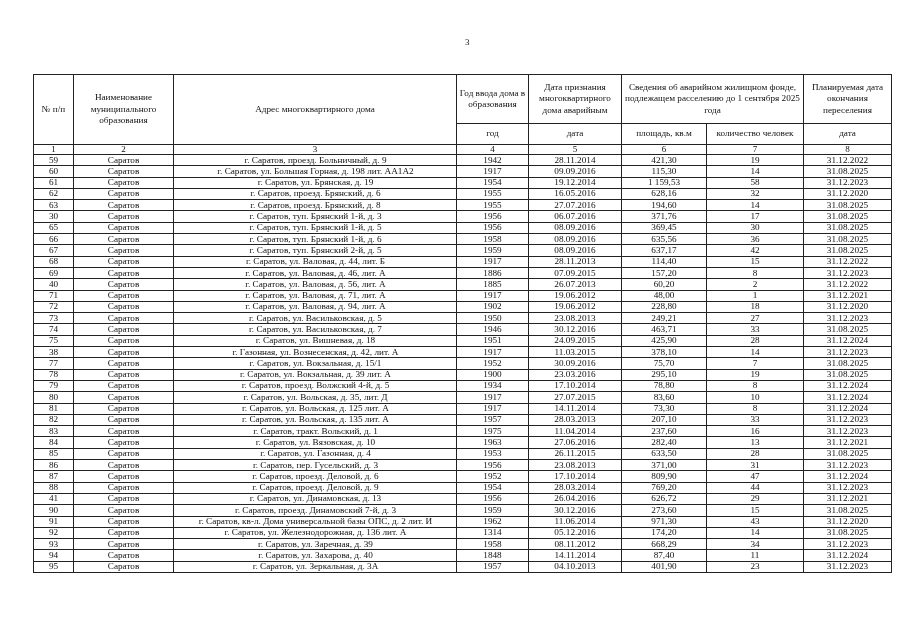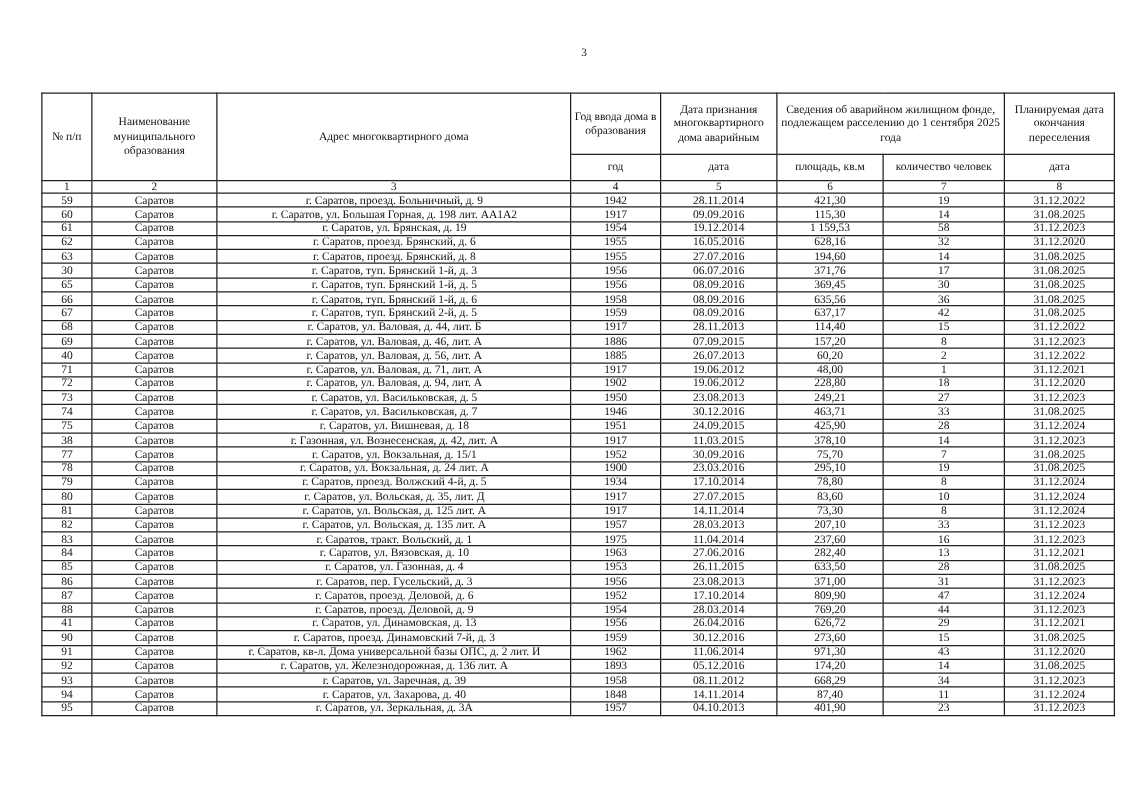--- a/index.html
+++ b/index.html
@@ -259,21 +259,21 @@
         <td class="addr">г. Саратов, ул. Вокзальная, д. 15/1</td>
         <td>1952</td>
         <td>30.09.2016</td>
         <td>75,70</td>
         <td>7</td>
         <td>31.08.2025</td>
       </tr>
       <tr class="data-row">
         <td>78</td>
         <td>Саратов</td>
-        <td class="addr">г. Саратов, ул. Вокзальная, д. 24 лит. А</td>
+        <td class="addr">г. Саратов, ул. Вокзальная, д. 39 лит. А</td>
         <td>1900</td>
         <td>23.03.2016</td>
         <td>295,10</td>
         <td>19</td>
         <td>31.08.2025</td>
       </tr>
       <tr class="data-row">
         <td>79</td>
         <td>Саратов</td>
         <td class="addr">г. Саратов, проезд. Волжский 4-й, д. 5</td>
@@ -400,21 +400,21 @@
         <td>1962</td>
         <td>11.06.2014</td>
         <td>971,30</td>
         <td>43</td>
         <td>31.12.2020</td>
       </tr>
       <tr class="data-row">
         <td>92</td>
         <td>Саратов</td>
         <td class="addr">г. Саратов, ул. Железнодорожная, д. 136 лит. А</td>
-        <td>1893</td>
+        <td>1314</td>
         <td>05.12.2016</td>
         <td>174,20</td>
         <td>14</td>
         <td>31.08.2025</td>
       </tr>
       <tr class="data-row">
         <td>93</td>
         <td>Саратов</td>
         <td class="addr">г. Саратов, ул. Заречная, д. 39</td>
         <td>1958</td>

